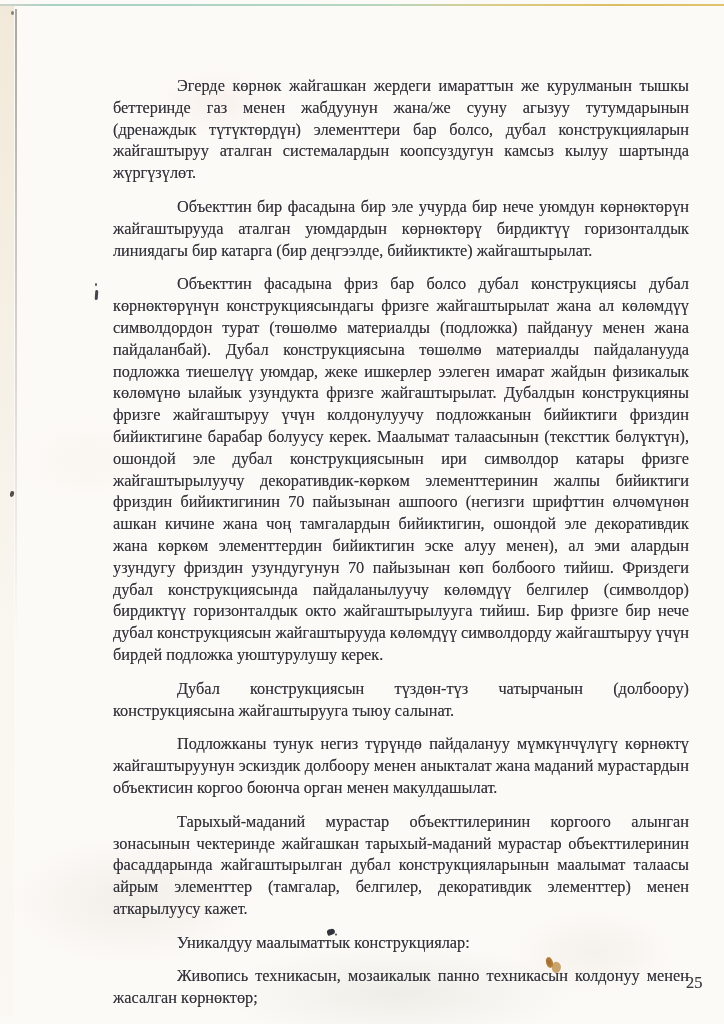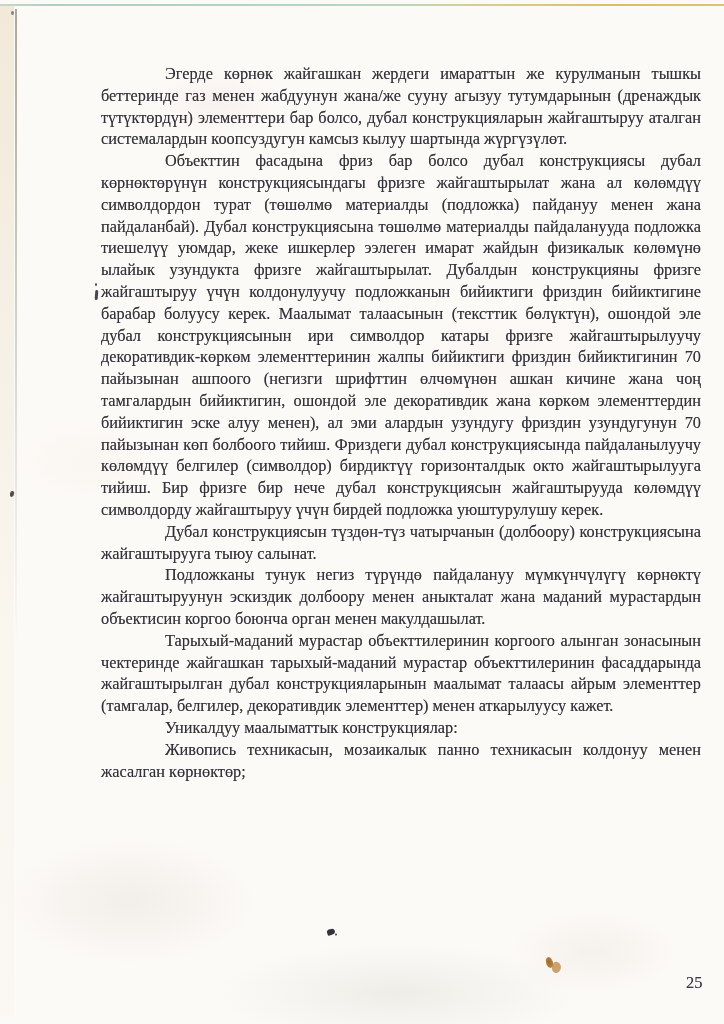--- a/index.html
+++ b/index.html
@@ -61,21 +61,21 @@
     top: 63px;
     left: 101px;
     width: 600px;
     font-size: 16.3px;
     line-height: 21.8px;
     color: #32323a;
     text-align: justify;
     text-shadow: 0 0 0.5px rgba(50,50,60,0.55);
   }
   .document-text p {
-    margin: 0;
+    margin: 12px;
     padding: 0;
     text-indent: 64px;
   }
   .page-number {
     position: absolute;
     top: 973px;
     left: 686px;
     font-size: 16.5px;
     color: #3a3a42;
     text-shadow: 0 0 0.5px rgba(58,58,66,0.5);
@@ -163,20 +163,21 @@
 </head>
 <body>
 
 <div class="scan-page">
   <div class="top-edge-artifact"></div>
   <div class="left-edge-strip"></div>
   <div class="left-edge-line"></div>
 
   <div class="document-text">
       <p>Эгерде көрнөк жайгашкан жердеги имараттын же курулманын тышкы беттеринде газ менен жабдуунун жана/же сууну агызуу тутумдарынын (дренаждык түтүктөрдүн) элементтери бар болсо, дубал конструкцияларын жайгаштыруу аталган системалардын коопсуздугун камсыз кылуу шартында жүргүзүлөт.</p>
+      <p>Объекттин бир фасадына бир эле учурда бир нече уюмдун көрнөктөрүн жайгаштырууда аталган уюмдардын көрнөктөрү бирдиктүү горизонталдык линиядагы бир катарга (бир деңгээлде, бийиктикте) жайгаштырылат.</p>
       <p>Объекттин фасадына фриз бар болсо дубал конструкциясы дубал көрнөктөрүнүн конструкциясындагы фризге жайгаштырылат жана ал көлөмдүү символдордон турат (төшөлмө материалды (подложка) пайдануу менен жана пайдаланбай). Дубал конструкциясына төшөлмө материалды пайдаланууда подложка тиешелүү уюмдар, жеке ишкерлер ээлеген имарат жайдын физикалык көлөмүнө ылайык узундукта фризге жайгаштырылат. Дубалдын конструкцияны фризге жайгаштыруу үчүн колдонулуучу подложканын бийиктиги фриздин бийиктигине барабар болуусу керек. Маалымат талаасынын (тексттик бөлүктүн), ошондой эле дубал конструкциясынын ири символдор катары фризге жайгаштырылуучу декоративдик-көркөм элементтеринин жалпы бийиктиги фриздин бийиктигинин 70 пайызынан ашпоого (негизги шрифттин өлчөмүнөн ашкан кичине жана чоң тамгалардын бийиктигин, ошондой эле декоративдик жана көркөм элементтердин бийиктигин эске алуу менен), ал эми алардын узундугу фриздин узундугунун 70 пайызынан көп болбоого тийиш. Фриздеги дубал конструкциясында пайдаланылуучу көлөмдүү белгилер (символдор) бирдиктүү горизонталдык окто жайгаштырылууга тийиш. Бир фризге бир нече дубал конструкциясын жайгаштырууда көлөмдүү символдорду жайгаштыруу үчүн бирдей подложка уюштурулушу керек.</p>
       <p>Дубал конструкциясын түздөн-түз чатырчанын (долбоору) конструкциясына жайгаштырууга тыюу салынат.</p>
       <p>Подложканы тунук негиз түрүндө пайдалануу мүмкүнчүлүгү көрнөктү жайгаштыруунун эскиздик долбоору менен аныкталат жана маданий мурастардын объектисин коргоо боюнча орган менен макулдашылат.</p>
       <p>Тарыхый-маданий мурастар объекттилеринин коргоого алынган зонасынын чектеринде жайгашкан тарыхый-маданий мурастар объекттилеринин фасаддарында жайгаштырылган дубал конструкцияларынын маалымат талаасы айрым элементтер (тамгалар, белгилер, декоративдик элементтер) менен аткарылуусу кажет.</p>
       <p>Уникалдуу маалыматтык конструкциялар:</p>
       <p>Живопись техникасын, мозаикалык панно техникасын колдонуу менен жасалган көрнөктөр;</p>
     </div>
 
   <div class="page-number">25</div>
 

